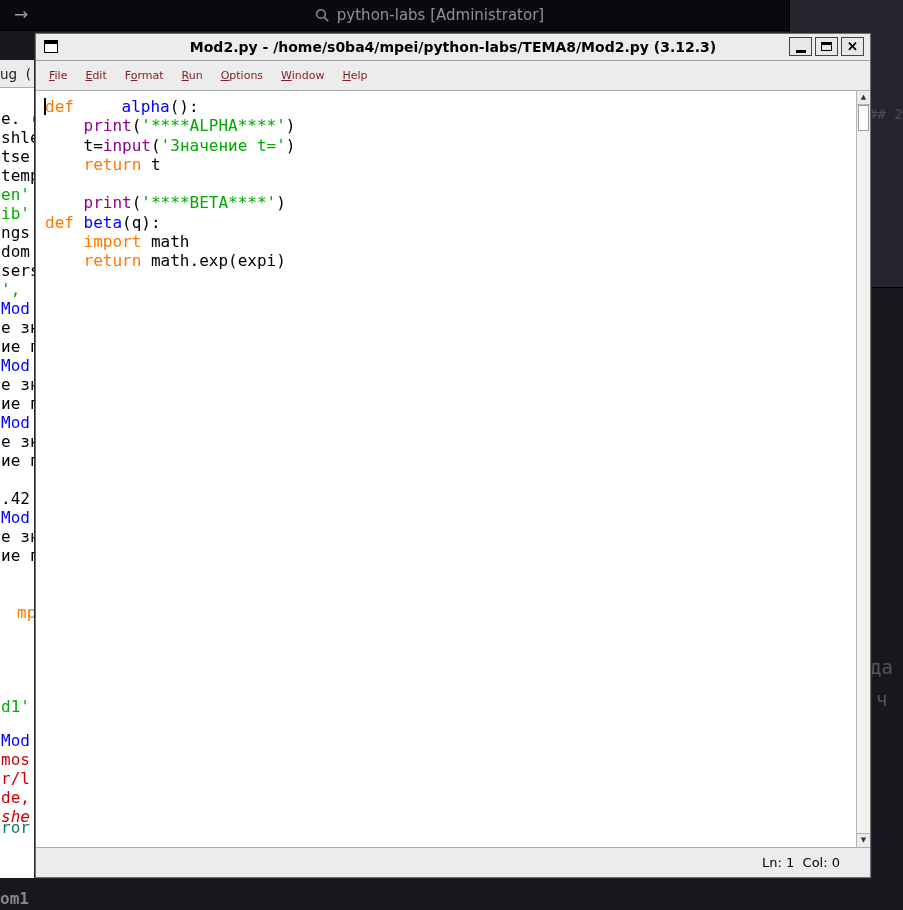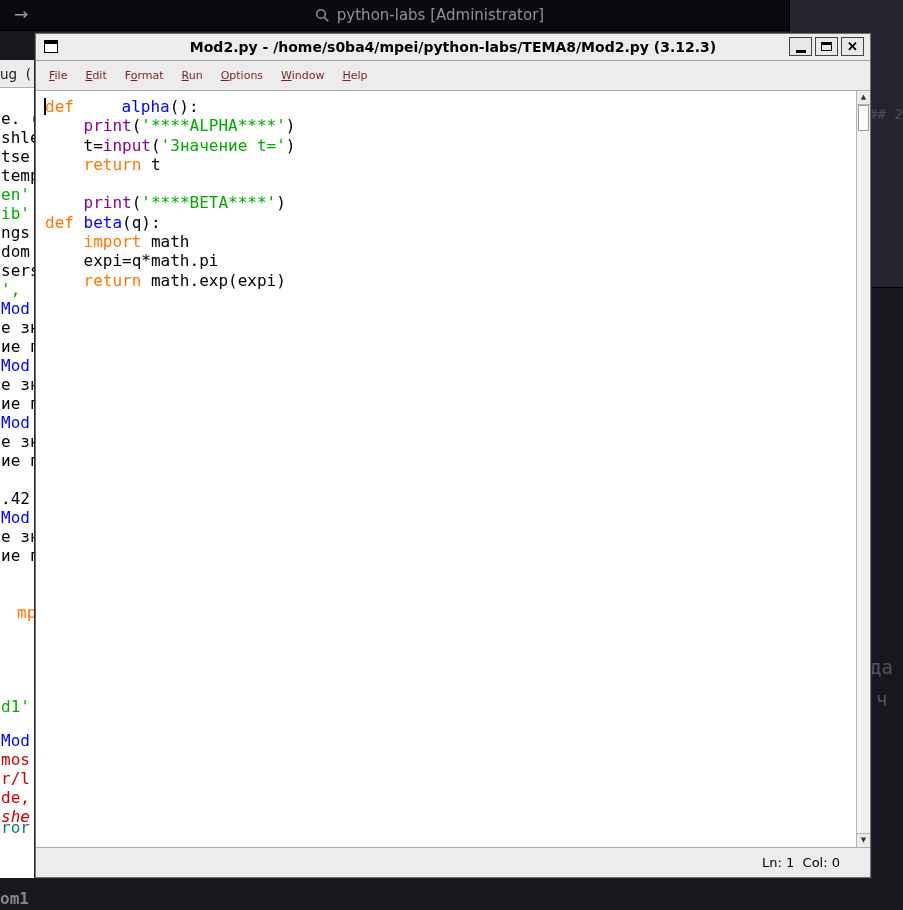--- a/index.html
+++ b/index.html
@@ -208,21 +208,20 @@
       <div class="caret"></div>
       <div class="code">
           <div class="code-line"><span style="color: rgb(255, 119, 0);">def</span><span style="color: rgb(0, 0, 0);"> </span><span style="color: rgb(0, 0, 255); margin-left: 38px;">alpha</span><span style="color: rgb(0, 0, 0);">():</span></div>
           <div class="code-line"><span style="color: rgb(0, 0, 0);">    </span><span style="color: rgb(144, 0, 144);">print</span><span style="color: rgb(0, 0, 0);">(</span><span style="color: rgb(0, 170, 0);">'****ALPHA****'</span><span style="color: rgb(0, 0, 0);">)</span></div>
           <div class="code-line"><span style="color: rgb(0, 0, 0);">    t=</span><span style="color: rgb(144, 0, 144);">input</span><span style="color: rgb(0, 0, 0);">(</span><span style="color: rgb(0, 170, 0);">'Значение t='</span><span style="color: rgb(0, 0, 0);">)</span></div>
           <div class="code-line"><span style="color: rgb(0, 0, 0);">    </span><span style="color: rgb(255, 119, 0);">return</span><span style="color: rgb(0, 0, 0);"> t</span></div>
           <div class="code-line"> </div>
           <div class="code-line"><span style="color: rgb(0, 0, 0);">    </span><span style="color: rgb(144, 0, 144);">print</span><span style="color: rgb(0, 0, 0);">(</span><span style="color: rgb(0, 170, 0);">'****BETA****'</span><span style="color: rgb(0, 0, 0);">)</span></div>
           <div class="code-line"><span style="color: rgb(255, 119, 0);">def</span><span style="color: rgb(0, 0, 0);"> </span><span style="color: rgb(0, 0, 255);">beta</span><span style="color: rgb(0, 0, 0);">(q):</span></div>
           <div class="code-line"><span style="color: rgb(0, 0, 0);">    </span><span style="color: rgb(255, 119, 0);">import</span><span style="color: rgb(0, 0, 0);"> math</span></div>
-          <div class="code-line"><span style="color: rgb(0, 0, 0);">    expi=q*math.pi</span></div>
           <div class="code-line"><span style="color: rgb(0, 0, 0);">    </span><span style="color: rgb(255, 119, 0);">return</span><span style="color: rgb(0, 0, 0);"> math.exp(expi)</span></div>
         </div>
       <div class="scrollbar">
         <div class="sb-arrow up">▲</div>
         <div class="sb-thumb"></div>
         <div class="sb-arrow down">▼</div>
       </div>
     </div>
 
     <div class="statusbar">

